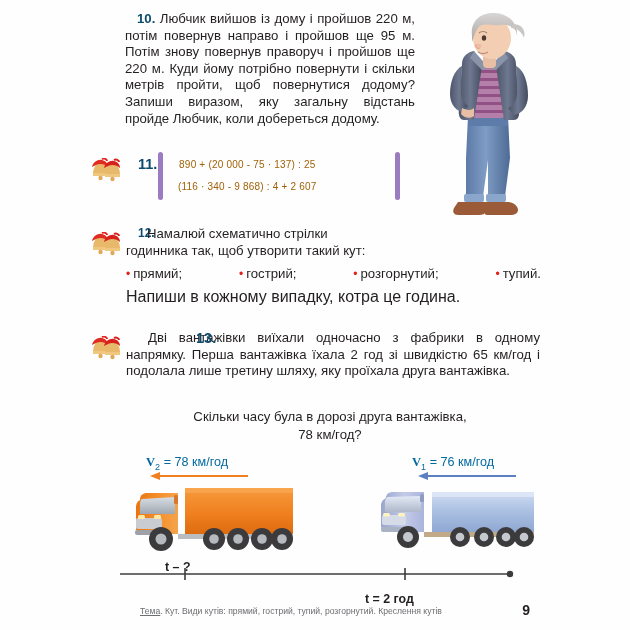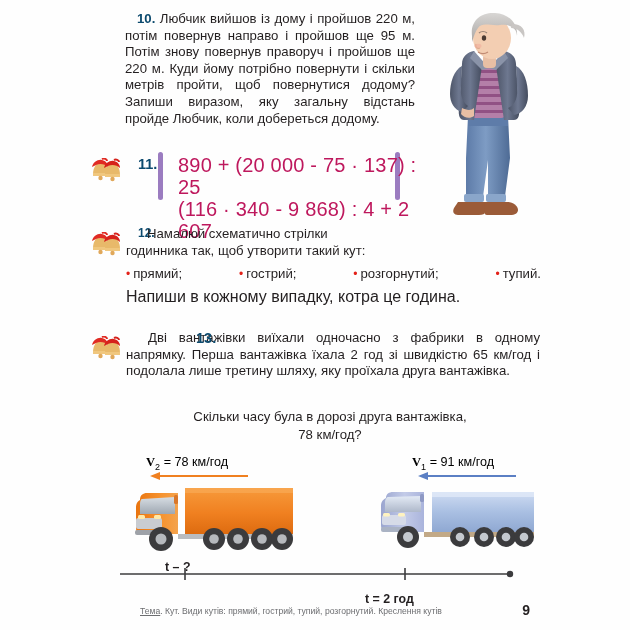--- a/index.html
+++ b/index.html
@@ -79,24 +79,25 @@
     width: 5px;
     border-radius: 2.5px;
     background: #9b7cc0;
   }
   #task11 .vbar.left { left: 68px; top: 0px; height: 48px; }
   #task11 .vbar.right { left: 305px; top: 0px; height: 48px; }
   .expr {
     position: absolute;
     left: 88px;
     top: 2px;
-    font-size: 20px;
+    font-size: 10px;
     line-height: 22px;
     letter-spacing: 0.2px;
-    color: #be185d;
+    color: #a16207;
+    text-align: center;
   }
 
   
   #task12 {
     position: absolute;
     left: 90px;
     top: 226px;
     width: 450px;
   }
   #task12 .tasknum {
@@ -167,21 +168,21 @@
     left: 30px;
     top: 78px;
     width: 420px;
     text-align: center;
     font-size: 13.2px;
     line-height: 17.5px;
   }
   .speed-label {
     position: absolute;
     font-size: 12.6px;
-    color: #000000;
+    color: #0369a1;
     white-space: nowrap;
   }
   .speed-label b { font-family: "Liberation Serif", serif; font-weight: bold; }
   .speed-label sub { font-size: 9px; }
   #speed-left { left: 146px; top: 455px; }
   #speed-right { left: 412px; top: 455px; }
 
   .arrow-svg { position: absolute; }
   #arrow-left { left: 150px; top: 471px; }
   #arrow-right { left: 418px; top: 471px; }
@@ -384,21 +385,21 @@
     </div>
   </div>
 
   <div>
 
     <div class="speed-label" id="speed-left">
       <b>V</b><sub>2</sub> <span>= 78 км/год</span>
     </div>
 
     <div class="speed-label" id="speed-right">
-      <b>V</b><sub>1</sub> <span>= 91 км/год</span>
+      <b>V</b><sub>1</sub> <span>= 76 км/год</span>
     </div>
 
     <svg class="arrow-svg" id="arrow-left" width="100" height="10" viewBox="0 0 100 10" xmlns="http://www.w3.org/2000/svg">
       <line x1="8" y1="5" x2="98" y2="5" stroke="#f08020" stroke-width="2"></line>
       <polygon points="0,5 10,1 10,9" fill="#f08020"></polygon>
     </svg>
 
     <svg class="arrow-svg" id="arrow-right" width="100" height="10" viewBox="0 0 100 10" xmlns="http://www.w3.org/2000/svg">
       <line x1="8" y1="5" x2="98" y2="5" stroke="#5b7fc4" stroke-width="2"></line>
       <polygon points="0,5 10,1 10,9" fill="#5b7fc4"></polygon>

